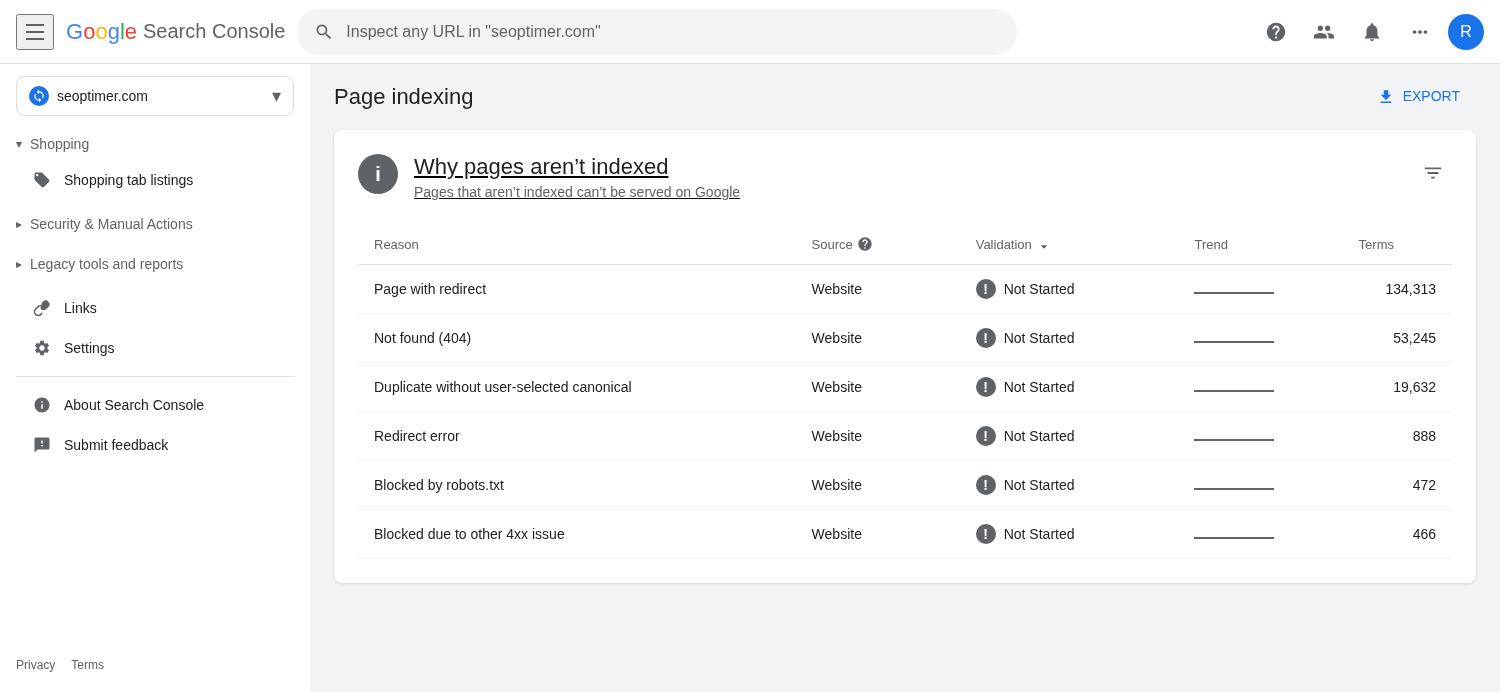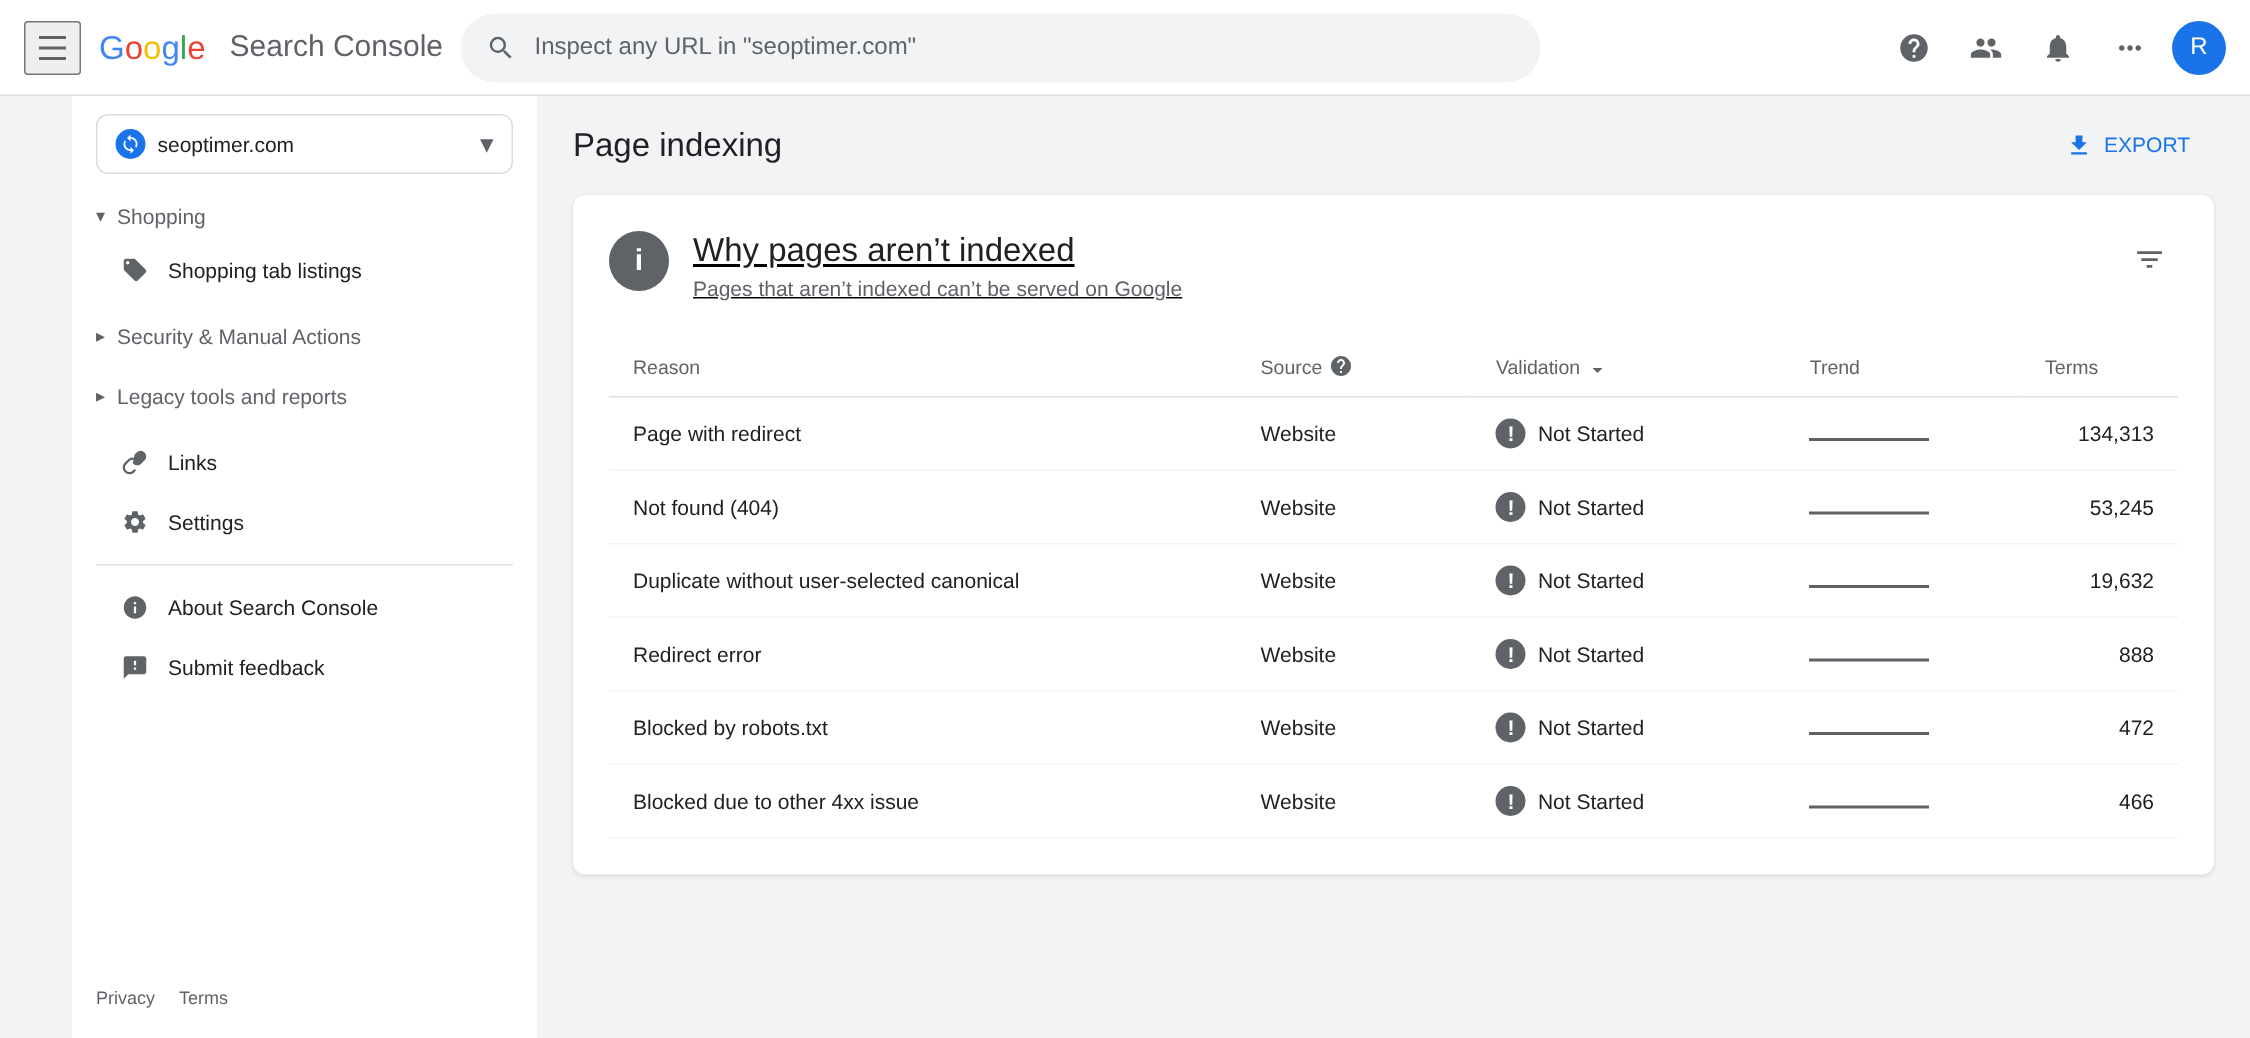--- a/index.html
+++ b/index.html
@@ -12,41 +12,41 @@
       gap: 12px;
     }
     .hamburger { cursor: pointer; display: flex; flex-direction: column; gap: 5px; padding: 8px; }
     .hamburger span { display: block; width: 18px; height: 2px; background: #5f6368; }
     .logo { display: flex; align-items: center; gap: 4px; font-size: 22px; white-space: nowrap; }
     .logo-google { font-family: Arial, sans-serif; font-size: 22px; font-weight: 400; }
     .g-blue { color: #4285f4; }
     .g-red { color: #ea4335; }
     .g-yellow { color: #fbbc05; }
     .g-green { color: #34a853; }
-    .logo-sc { color: #5f6368; font-size: 20px; font-weight: 400; margin-left: 12px; }
+    .logo-sc { color: #5f6368; font-size: 20px; font-weight: 400; margin-left: 2px; }
     .search-bar {
       flex: 1; max-width: 720px; background: #f1f3f4; border-radius: 24px;
       display: flex; align-items: center; padding: 0 16px; height: 46px; gap: 12px;
       border: 1px solid transparent;
     }
     .search-placeholder { color: #5f6368; font-size: 16px; }
     .header-icons { display: flex; align-items: center; gap: 8px; margin-left: auto; }
     .icon-btn {
       width: 40px; height: 40px; border-radius: 50%; display: flex; align-items: center;
       justify-content: center; cursor: pointer; color: #5f6368; font-size: 20px;
       border: none; background: transparent;
     }
     .avatar {
       width: 36px; height: 36px; border-radius: 50%; background: #1a73e8;
       color: #fff; display: flex; align-items: center; justify-content: center;
       font-size: 16px; font-weight: 500; cursor: pointer;
     }
 
     
-    .layout { display: flex; flex: 1; overflow: hidden; margin-left: 48px; }
+    .layout { display: flex; flex: 1; overflow: hidden; }
 
     
     .sidebar {
       width: 310px; background: #fff; display: flex; flex-direction: column;
       overflow-y: auto; flex-shrink: 0; padding-bottom: 8px;
     }
     .site-selector {
       display: flex; align-items: center; margin: 12px 16px; border: 1px solid #dadce0;
       border-radius: 8px; padding: 8px 12px; cursor: pointer; gap: 8px;
     }

